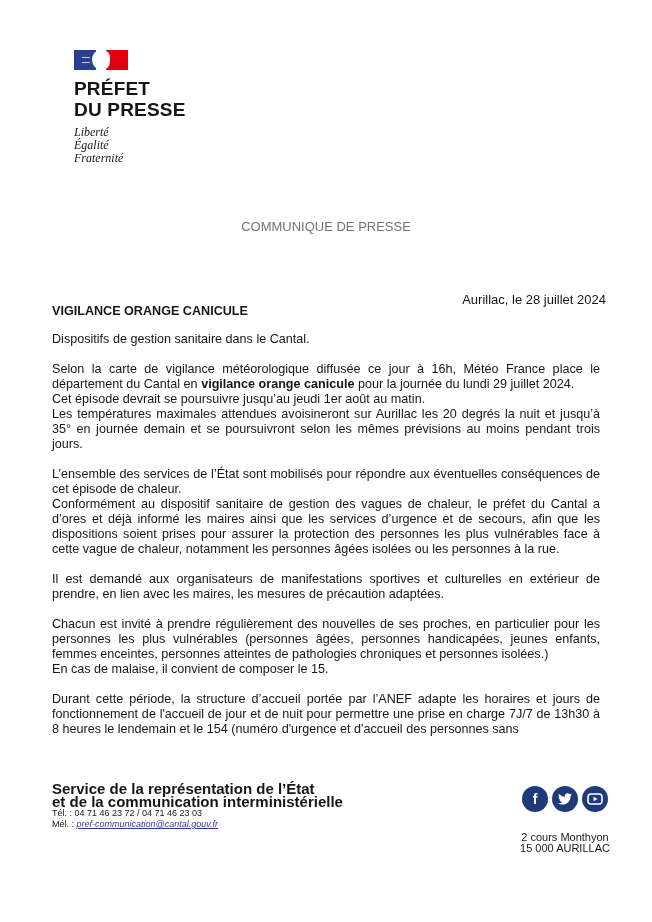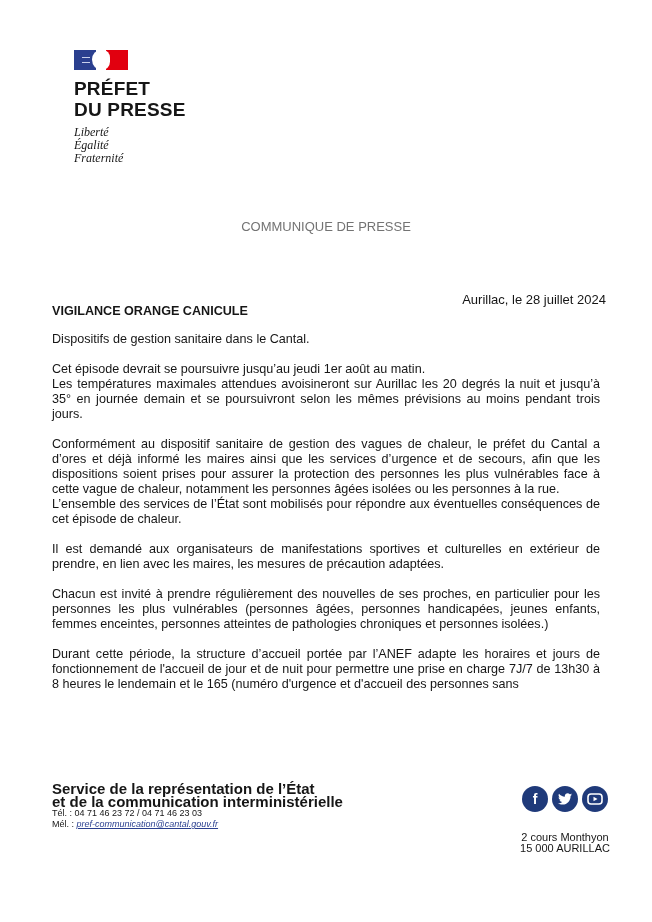--- a/index.html
+++ b/index.html
@@ -53,31 +53,33 @@
   </div>
 </div>
 
 <div class="communique">COMMUNIQUE DE PRESSE</div>
 <div class="date">Aurillac, le 28 juillet 2024</div>
 
 <div class="content">
   <p class="title">VIGILANCE ORANGE CANICULE</p>
   <p>Dispositifs de gestion sanitaire dans le Cantal.</p>
   <div class="gap"></div>
+  <p><span>Selon la carte de vigilance météorologique diffusée ce jour à 16h, Météo France place le département du Cantal en </span><b>vigilance orange canicule</b><span> pour la journée du lundi 29 juillet 2024.</span></p>
   <p>Cet épisode devrait se poursuivre jusqu’au jeudi 1er août au matin.</p>
   <p>Les températures maximales attendues avoisineront sur Aurillac les 20 degrés la nuit et jusqu’à 35° en journée demain et se poursuivront selon les mêmes prévisions au moins pendant trois jours.</p>
   <div class="gap"></div>
+  <p>L’ensemble des services de l’État sont mobilisés pour répondre aux éventuelles conséquences de cet épisode de chaleur.</p>
   <p>Conformément au dispositif sanitaire de gestion des vagues de chaleur, le préfet du Cantal a d’ores et déjà informé les maires ainsi que les services d’urgence et de secours, afin que les dispositions soient prises pour assurer la protection des personnes les plus vulnérables face à cette vague de chaleur, notamment les personnes âgées isolées ou les personnes à la rue.</p>
-  <p>L’ensemble des services de l’État sont mobilisés pour répondre aux éventuelles conséquences de cet épisode de chaleur.</p>
   <div class="gap"></div>
   <p>Il est demandé aux organisateurs de manifestations sportives et culturelles en extérieur de prendre, en lien avec les maires, les mesures de précaution adaptées.</p>
   <div class="gap"></div>
   <p>Chacun est invité à prendre régulièrement des nouvelles de ses proches, en particulier pour les personnes les plus vulnérables (personnes âgées, personnes handicapées, jeunes enfants, femmes enceintes, personnes atteintes de pathologies chroniques et personnes isolées.)</p>
+  <p>En cas de malaise, il convient de composer le 15.</p>
   <div class="gap"></div>
-  <p>Durant cette période, la structure d’accueil portée par l’ANEF adapte les horaires et jours de fonctionnement de l'accueil de jour et de nuit pour permettre une prise en charge 7J/7 de 13h30 à 8 heures le lendemain et le 165 (numéro d'urgence et d'accueil des personnes sans</p>
+  <p>Durant cette période, la structure d’accueil portée par l’ANEF adapte les horaires et jours de fonctionnement de l'accueil de jour et de nuit pour permettre une prise en charge 7J/7 de 13h30 à 8 heures le lendemain et le 154 (numéro d'urgence et d'accueil des personnes sans</p>
 </div>
 
 <div class="footer-left">
   <div class="strong">Service de la représentation de l’État</div>
   <div class="strong">et de la communication interministérielle</div>
   <div class="small">Tél. : 04 71 46  23 72 / 04 71 46 23 03</div>
   <div class="small"><span>Mél. : </span><a>pref-communication@cantal.gouv.fr</a></div>
 </div>
 
 <div class="footer-right">

